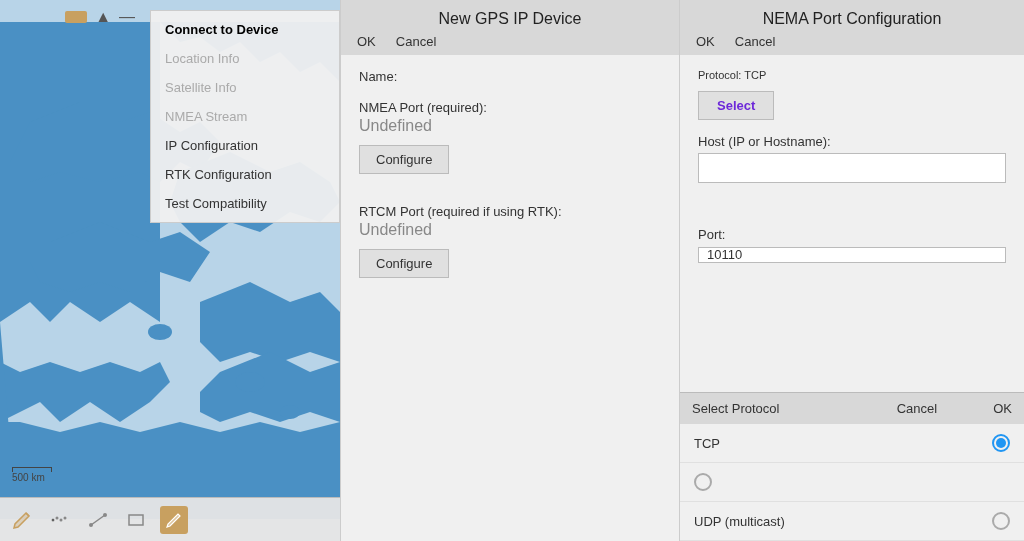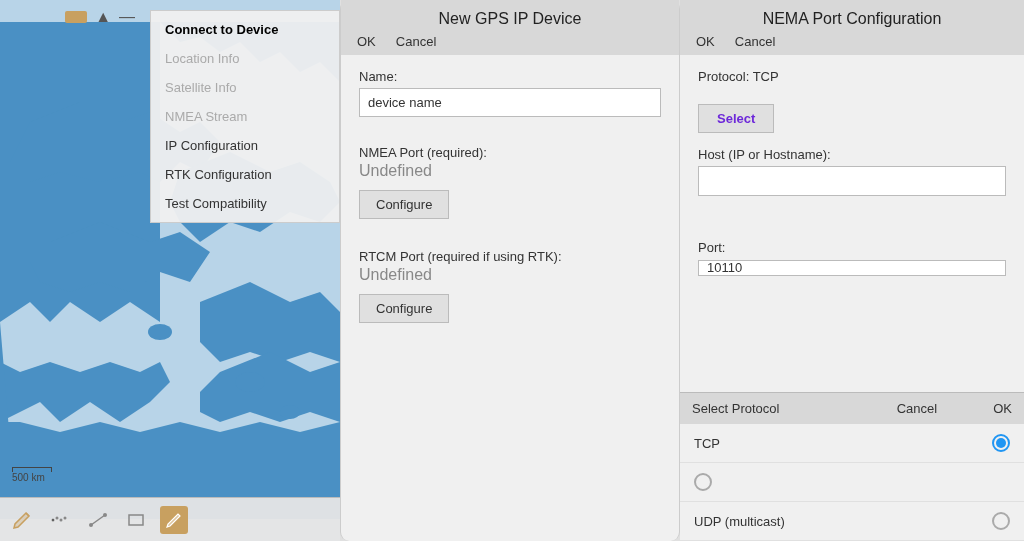--- a/index.html
+++ b/index.html
@@ -89,21 +89,20 @@
     
     .middle-panel {
       width: 340px;
       height: 541px;
       background: #f0f0f0;
       border-left: 1px solid #ccc;
       border-right: 1px solid #ccc;
       flex-shrink: 0;
       display: flex;
       flex-direction: column;
-      border-radius: 9px;
     }
     .panel-header {
       background: #d8d8d8;
       padding: 10px 12px 6px 12px;
       text-align: center;
     }
     .panel-title {
       font-size: 16px;
       font-weight: normal;
       color: #222;
@@ -169,23 +168,23 @@
       flex-shrink: 0;
       display: flex;
       flex-direction: column;
     }
     .right-panel .panel-body {
       padding: 14px 18px;
       flex: 1;
       position: relative;
     }
     .protocol-label {
-      font-size: 13px;
-      color: #333;
-      margin-bottom: 20px;
+      font-size: 11px;
+      color: #333;
+      margin-bottom: 10px;
     }
     .select-btn {
       background: #e0e0e0;
       border: 1px solid #bbb;
       padding: 6px 18px;
       font-size: 13px;
       color: #6d28d9;
       cursor: pointer;
       margin-bottom: 14px;
       font-weight: bold;
@@ -369,21 +368,20 @@
 <div class="middle-panel">
   <div class="panel-header">
     <div class="panel-title">New GPS IP Device</div>
     <div class="panel-actions">
       <span class="action-link">OK</span>
       <span class="action-link">Cancel</span>
     </div>
   </div>
   <div class="panel-body">
     <div class="field-label">Name:</div>
-    <input class="field-input" type="text" value="device name" style="">
 
     <div class="section-label">NMEA Port (required):</div>
     <div class="section-value">Undefined</div>
     <button class="configure-btn">Configure</button>
 
     <div class="section-label">RTCM Port (required if using RTK):</div>
     <div class="section-value">Undefined</div>
     <button class="configure-btn">Configure</button>
   </div>
 </div>

